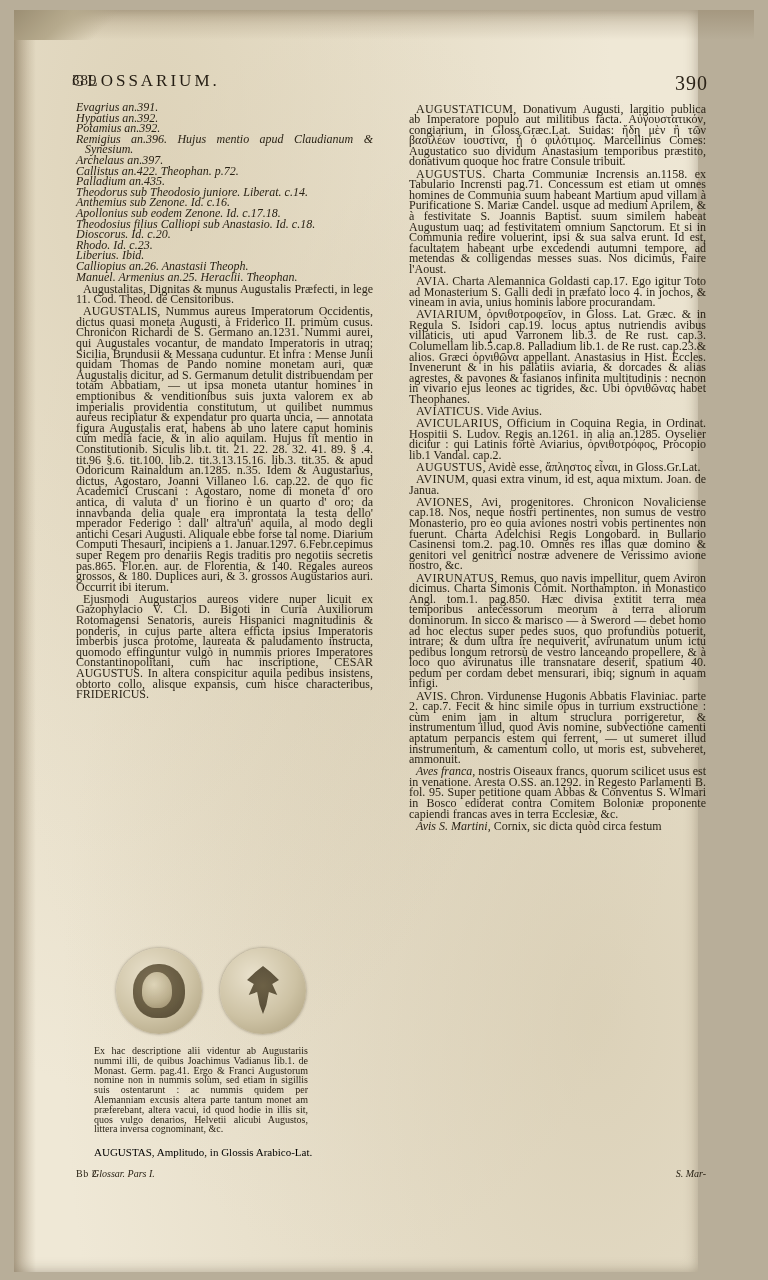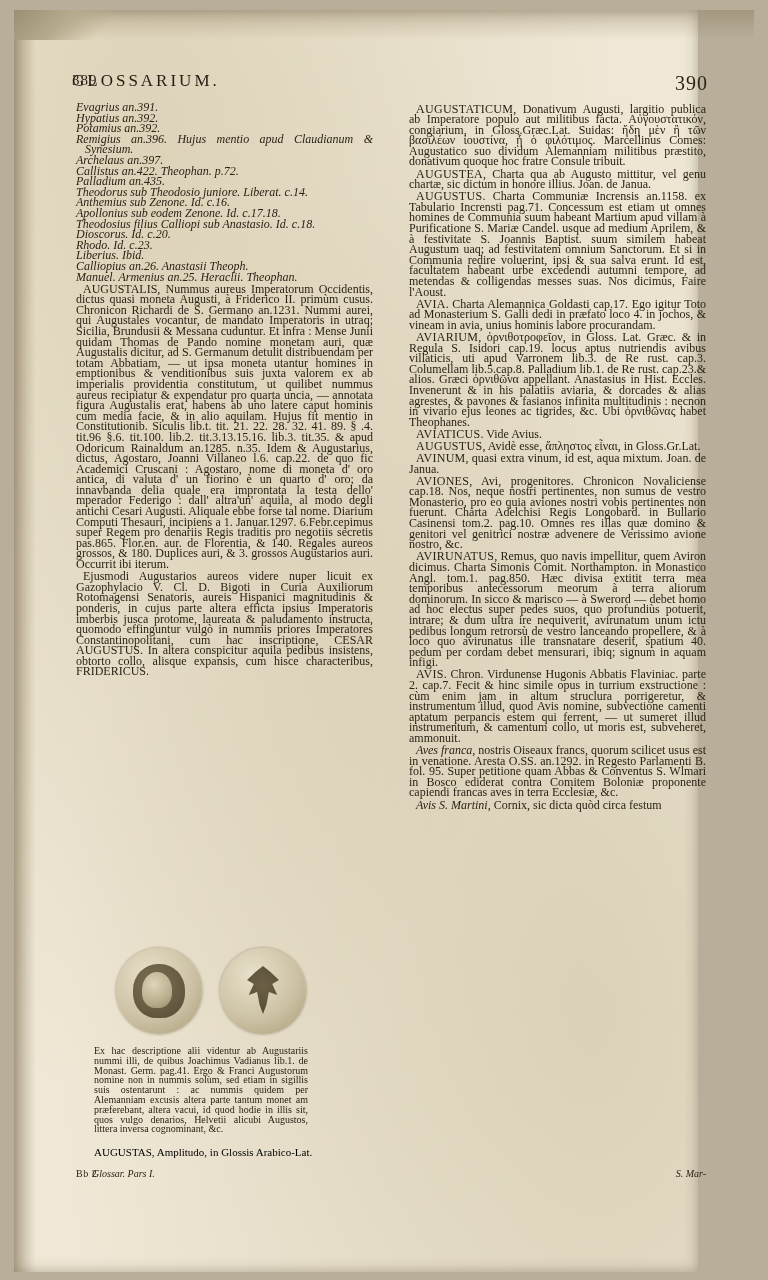--- a/index.html
+++ b/index.html
@@ -136,31 +136,32 @@
       <p class="hang it">Theodorus sub Theodosio juniore. Liberat. c.14.</p>
       <p class="hang it">Anthemius sub Zenone. Id. c.16.</p>
       <p class="hang it">Apollonius sub eodem Zenone. Id. c.17.18.</p>
       <p class="hang it">Theodosius filius Calliopi sub Anastasio. Id. c.18.</p>
       <p class="hang it">Dioscorus. Id. c.20.</p>
       <p class="hang it">Rhodo. Id. c.23.</p>
       <p class="hang it">Liberius. Ibid.</p>
       <p class="hang it">Calliopius an.26. Anastasii Theoph.</p>
       <p class="hang it">Manuel. Armenius an.25. Heraclii. Theophan.</p>
 
+      <p class="entry">Augustalitas, Dignitas &amp; munus Augustalis Præfecti, in lege 11. Cod. Theod. de Censitoribus.</p>
       <p class="entry">AUGUSTALIS, Nummus aureus Imperatorum Occidentis, dictus quasi moneta Augusti, à Friderico II. primùm cusus. Chronicon Richardi de S. Germano an.1231. Nummi aurei, qui Augustales vocantur, de mandato Imperatoris in utraq; Sicilia, Brundusii &amp; Messana cuduntur. Et infra : Mense Junii quidam Thomas de Pando nomine monetam auri, quæ Augustalis dicitur, ad S. Germanum detulit distribuendam per totam Abbatiam, — ut ipsa moneta utantur homines in emptionibus &amp; venditionibus suis juxta valorem ex ab imperialis providentia constitutum, ut quilibet nummus aureus recipiatur &amp; expendatur pro quarta uncia, — annotata figura Augustalis erat, habens ab uno latere caput hominis cum media facie, &amp; in alio aquilam. Hujus fit mentio in Constitutionib. Siculis lib.t. tit. 21. 22. 28. 32. 41. 89. § .4. tit.96 §.6. tit.100. lib.2. tit.3.13.15.16. lib.3. tit.35. &amp; apud Odoricum Rainaldum an.1285. n.35. Idem &amp; Augustarius, dictus, Agostaro, Joanni Villaneo l.6. cap.22. de quo fic Academici Cruscani : Agostaro, nome di moneta d' oro antica, di valuta d' un fiorino è un quarto d' oro; da innavbanda delia quale era improntata la testa dello' mperador Federigo : dall' altra'un' aquila, al modo degli antichi Cesari Augusti. Aliquale ebbe forse tal nome. Diarium Computi Thesauri, incipiens a 1. Januar.1297. 6.Febr.cepimus super Regem pro denariis Regis traditis pro negotiis secretis pas.865. Flor.en. aur. de Florentia, &amp; 140. Regales aureos grossos, &amp; 180. Duplices auri, &amp; 3. grossos Augustarios auri. Occurrit ibi iterum.</p>
       <p class="entry">Ejusmodi Augustarios aureos videre nuper licuit ex Gazophylacio V. Cl. D. Bigoti in Curia Auxiliorum Rotomagensi Senatoris, aureis Hispanici magnitudinis &amp; ponderis, in cujus parte altera efficta ipsius Imperatoris imberbis jusca protome, laureata &amp; paludamento instructa, quomodo effinguntur vulgò in nummis priores Imperatores Constantinopolitani, cum hac inscriptione, CESAR AUGUSTUS. In altera conspicitur aquila pedibus insistens, obtorto collo, alisque expansis, cum hisce characteribus, FRIDERICUS.</p>
     </div>
 
     <div class="col right">
-      <p class="entry"><span class="sc">AUGUSTATICUM</span><span>, Donativum Augusti, largitio publica ab Imperatore populo aut militibus facta. Αὐγουστατικόν, congiarium, in Gloss.Græc.Lat. Suidas: ἤδη μὲν ἢ τῶν βασιλέων ἰουστίνα, ᾗ ὁ φιλότιμος. Marcellinus Comes: Augustatico suo dividum Alemanniam militibus præstito, donativum quoque hoc fratre Consule tribuit.</span></p>
-      <p class="entry"><span class="sc">AUGUSTEA</span><span>, Charta qua ab Augusto mittitur, vel genu chartæ, sic dictum in honore illius. Joan. de Janua.</span></p>
+      <p class="entry"><span class="sc">AUGUSTATICUM</span><span>, Donativum Augusti, largitio publica ab Imperatore populo aut militibus facta. Αὐγουστατικόν, congiarium, in Gloss.Græc.Lat. Suidas: ἤδη μὲν ἢ τῶν βασιλέων ἰουστίνα, ᾗ ὁ φιλότιμος. Marcellinus Comes: Augustatico suo dividum Anastasium temporibus præstito, donativum quoque hoc fratre Consule tribuit.</span></p>
       <p class="entry"><span class="sc">AUGUSTUS</span><span>. Charta Communiæ Incrensis an.1158. ex Tabulario Incrensti pag.71. Concessum est etiam ut omnes homines de Communia suum habeant Martium apud villam à Purificatione S. Mariæ Candel. usque ad medium Aprilem, &amp; à festivitate S. Joannis Baptist. suum similem habeat Augustum uaq; ad festivitatem omnium Sanctorum. Et si in Communia redire voluerint, ipsi &amp; sua salva erunt. Id est, facultatem habeant urbe excedendi autumni tempore, ad metendas &amp; colligendas messes suas. Nos dicimus, Faire l'Aoust.</span></p>
       <p class="entry"><span class="sc">AVIA</span><span>. Charta Alemannica Goldasti cap.17. Ego igitur Toto ad Monasterium S. Galli dedi in præfato loco 4. in jochos, &amp; vineam in avia, unius hominis labore procurandam.</span></p>
       <p class="entry"><span class="sc">AVIARIUM</span><span>, ὀρνιθοτροφεῖον, in Gloss. Lat. Græc. &amp; in Regula S. Isidori cap.19. locus aptus nutriendis avibus villaticis, uti apud Varronem lib.3. de Re rust. cap.3. Columellam lib.5.cap.8. Palladium lib.1. de Re rust. cap.23.&amp; alios. Græci ὀρνιθῶνα appellant. Anastasius in Hist. Eccles. Invenerunt &amp; in his palatiis aviaria, &amp; dorcades &amp; alias agrestes, &amp; pavones &amp; fasianos infinita multitudinis : necnon in vivario ejus leones ac tigrides, &amp;c. Ubi ὀρνιθῶνας habet Theophanes.</span></p>
       <p class="entry"><span class="sc">AVIATICUS</span><span>. Vide Avius.</span></p>
+      <p class="entry"><span class="sc">AVICULARIUS</span><span>, Officium in Coquina Regia, in Ordinat. Hospitii S. Ludov. Regis an.1261. in alia an.1285. Oyselier dicitur : qui Latinis fortè Aviarius, ὀρνιθοτρόφος, Procopio lib.1 Vandal. cap.2.</span></p>
       <p class="entry"><span class="sc">AUGUSTUS</span><span>, Avidè esse, ἄπληστος εἶναι, in Gloss.Gr.Lat.</span></p>
       <p class="entry"><span class="sc">AVINUM</span><span>, quasi extra vinum, id est, aqua mixtum. Joan. de Janua.</span></p>
       <p class="entry"><span class="sc">AVIONES</span><span>, Avi, progenitores. Chronicon Novaliciense cap.18. Nos, neque nostri pertinentes, non sumus de vestro Monasterio, pro eo quia aviones nostri vobis pertinentes non fuerunt. Charta Adelchisi Regis Longobard. in Bullario Casinensi tom.2. pag.10. Omnes res illas quæ domino &amp; genitori vel genitrici nostræ advenere de Verissimo avione nostro, &amp;c.</span></p>
       <p class="entry"><span class="sc">AVIRUNATUS</span><span>, Remus, quo navis impellitur, quem Aviron dicimus. Charta Simonis Comit. Northampton. in Monastico Angl. tom.1. pag.850. Hæc divisa extitit terra mea temporibus antecessorum meorum à terra aliorum dominorum. In sicco &amp; marisco — à Swerord — debet homo ad hoc electus super pedes suos, quo profundiùs potuerit, intrare; &amp; dum ultra ire nequiverit, avirunatum unum ictu pedibus longum retrorsù de vestro lanceando propellere, &amp; à loco quo avirunatus ille transnatare deserit, spatium 40. pedum per cordam debet mensurari, ibiq; signum in aquam infigi.</span></p>
       <p class="entry"><span class="sc">AVIS</span><span>. Chron. Virdunense Hugonis Abbatis Flaviniac. parte 2. cap.7. Fecit &amp; hinc simile opus in turrium exstructione : cùm enim jam in altum struclura porrigeretur, &amp; instrumentum illud, quod Avis nomine, subvectione camenti aptatum perpancis estem qui ferrent, — ut sumeret illud instrumentum, &amp; camentum collo, ut moris est, subveheret, ammonuit.</span></p>
       <p class="entry"><span class="it">Aves franca</span><span>, nostris Oiseaux francs, quorum scilicet usus est in venatione. Aresta O.SS. an.1292. in Regesto Parlamenti B. fol. 95.        Super petitione quam Abbas &amp; Conventus S. Wlmari in Bosco ediderat contra Comitem Boloniæ proponente capiendi francas aves in terra Ecclesiæ, &amp;c.</span></p>
       <p class="entry"><span class="it">Avis S. Martini</span><span>, Cornix, sic dicta quòd circa festum</span></p>
     </div>
   </div>
 

